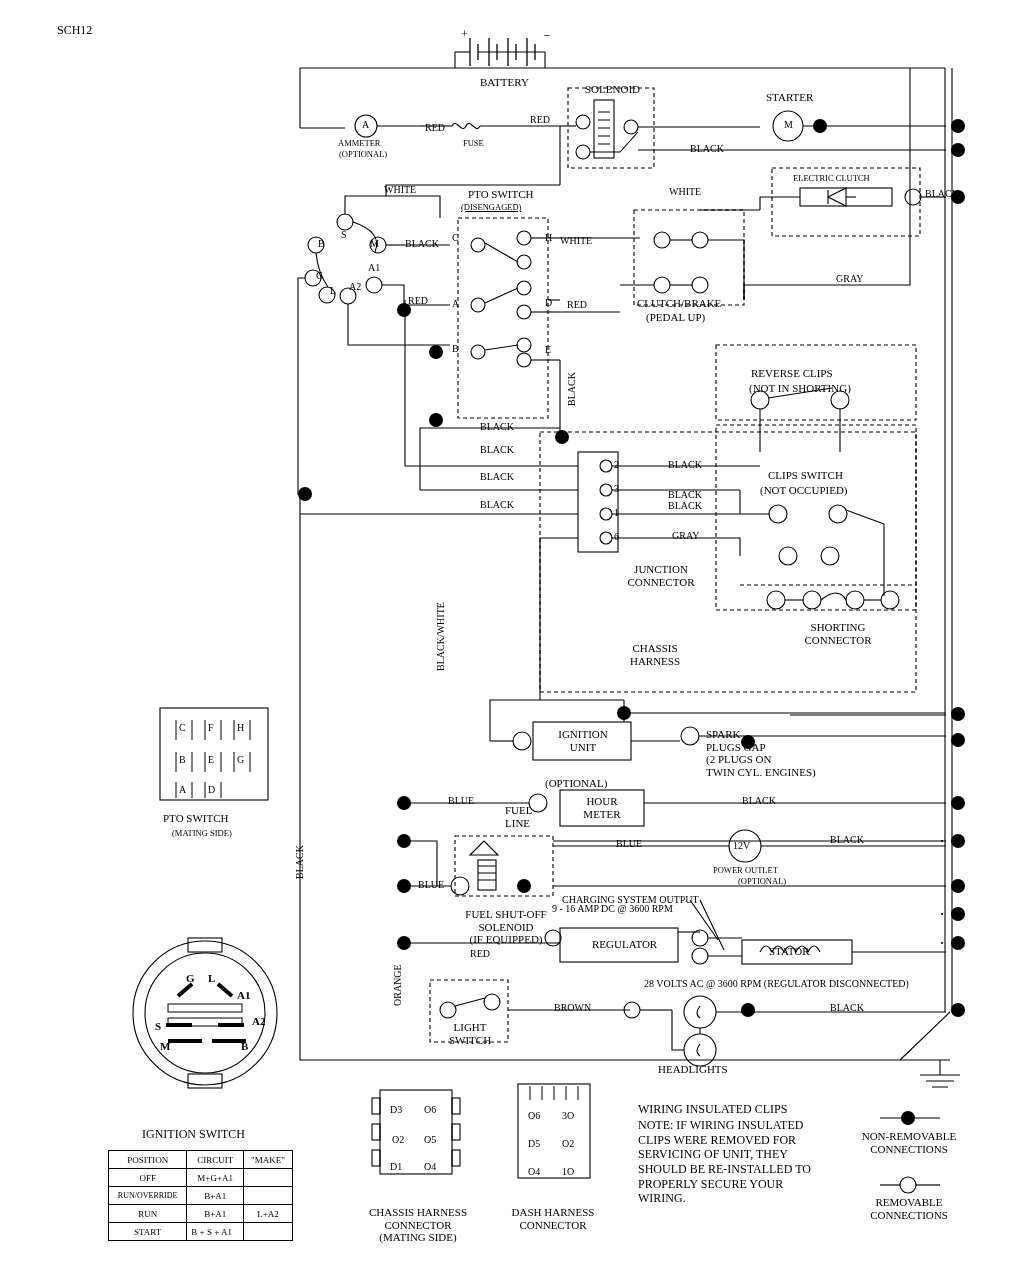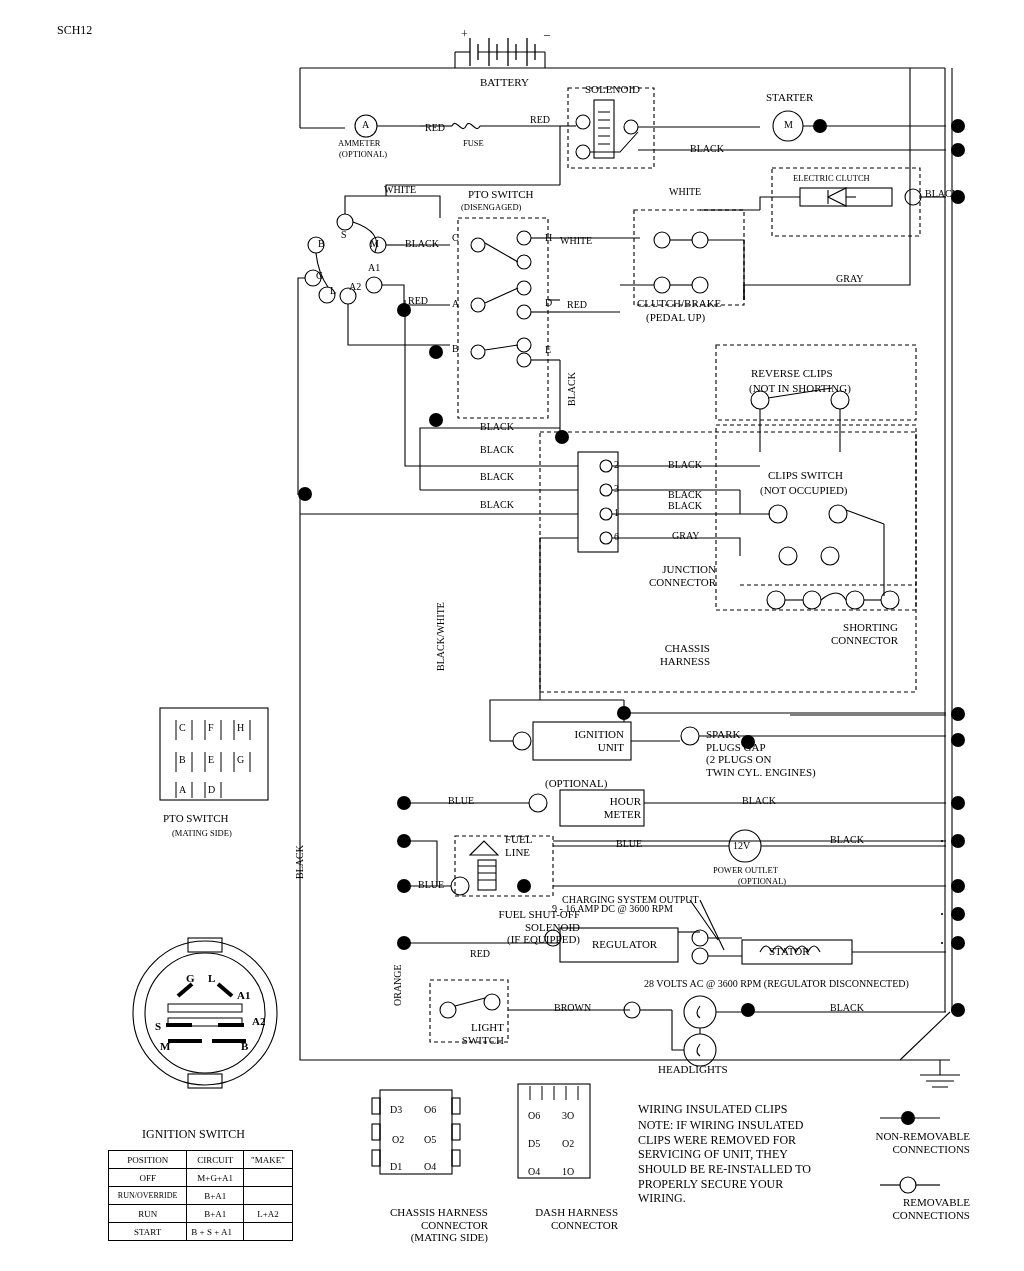--- a/index.html
+++ b/index.html
@@ -1,19 +1,19 @@
 <!DOCTYPE html>
 <html><head>
 <meta charset="utf-8">
 <style>
   html,body{margin:0;padding:0;background:#fff;}
   body{width:1024px;height:1271px;position:relative;font-family:"Liberation Serif",serif;color:#000;overflow:hidden;}
   #sheet{position:absolute;left:0;top:0;width:1024px;height:1271px;}
   .lbl{position:absolute;font-family:"Liberation Serif",serif;font-size:11px;line-height:1.15;color:#000;white-space:pre;}
-  .lbl.c{text-align:right;}
+  .lbl.c{text-align:center;}
   .sm{font-size:8.5px;}
   .xs{font-size:10px;}
   .md{font-size:10px;}
   .lg{font-size:12px;}
   .vert{writing-mode:vertical-rl;transform:rotate(180deg);}
   table.ign{position:absolute;border-collapse:collapse;font-size:9px;font-family:"Liberation Serif",serif;}
   table.ign td{border:1px solid #000;padding:1px 4px;text-align:center;height:15px;}
   table.ign td.l{text-align:left;}
   .ttl{font-size:8px;}
 </style>
@@ -334,21 +334,21 @@
 <div class="lbl sm" style="left:339px;top:150px;">(OPTIONAL)</div>
 <div class="lbl sm" style="left:463px;top:139px;">FUSE</div>
 <div class="lbl xs" style="left:425px;top:122px;">RED</div>
 <div class="lbl xs" style="left:530px;top:114px;">RED</div>
 <div class="lbl xs" style="left:690px;top:143px;">BLACK</div>
 
 <div class="lbl sm" style="left:793px;top:174px;">ELECTRIC CLUTCH</div>
 <div class="lbl xs" style="left:925px;top:188px;">BLACK</div>
 
 <div class="lbl" style="left:468px;top:188px;">PTO SWITCH</div>
-<div class="lbl sm" style="left:461px;top:203px;">(DISENGAGED)</div>
+<div class="lbl sm" style="left:461px;top:203px;text-decoration:underline;">(DISENGAGED)</div>
 <div class="lbl xs" style="left:384px;top:184px;">WHITE</div>
 <div class="lbl xs" style="left:405px;top:238px;">BLACK</div>
 <div class="lbl xs" style="left:408px;top:295px;">RED</div>
 <div class="lbl md" style="left:452px;top:232px;">C</div>
 <div class="lbl md" style="left:452px;top:298px;">A</div>
 <div class="lbl md" style="left:452px;top:343px;">B</div>
 <div class="lbl md" style="left:545px;top:232px;">H</div>
 <div class="lbl md" style="left:545px;top:297px;">D</div>
 <div class="lbl md" style="left:545px;top:344px;">E</div>
 <div class="lbl xs" style="left:560px;top:235px;">WHITE</div>
@@ -402,21 +402,21 @@
 PLUGS GAP
 (2 PLUGS ON
 TWIN CYL. ENGINES)</div>
 
 <div class="lbl" style="left:545px;top:777px;">(OPTIONAL)</div>
 <div class="lbl c" style="left:563px;top:795px;width:78px;white-space:pre;">HOUR
 METER</div>
 <div class="lbl xs" style="left:448px;top:795px;">BLUE</div>
 <div class="lbl xs" style="left:742px;top:795px;">BLACK</div>
 
-<div class="lbl" style="left:505px;top:833px;white-space:pre;">FUEL
+<div class="lbl" style="left:505px;top:804px;white-space:pre;">FUEL
 LINE</div>
 <div class="lbl xs" style="left:418px;top:879px;">BLUE</div>
 <div class="lbl xs" style="left:616px;top:838px;">BLUE</div>
 <div class="lbl xs" style="left:830px;top:834px;">BLACK</div>
 <div class="lbl md" style="left:733px;top:840px;">12V</div>
 <div class="lbl sm" style="left:713px;top:866px;">POWER OUTLET</div>
 <div class="lbl sm" style="left:738px;top:877px;">(OPTIONAL)</div>
 
 <div class="lbl c" style="left:432px;top:908px;width:148px;white-space:pre;">FUEL SHUT-OFF
 SOLENOID

